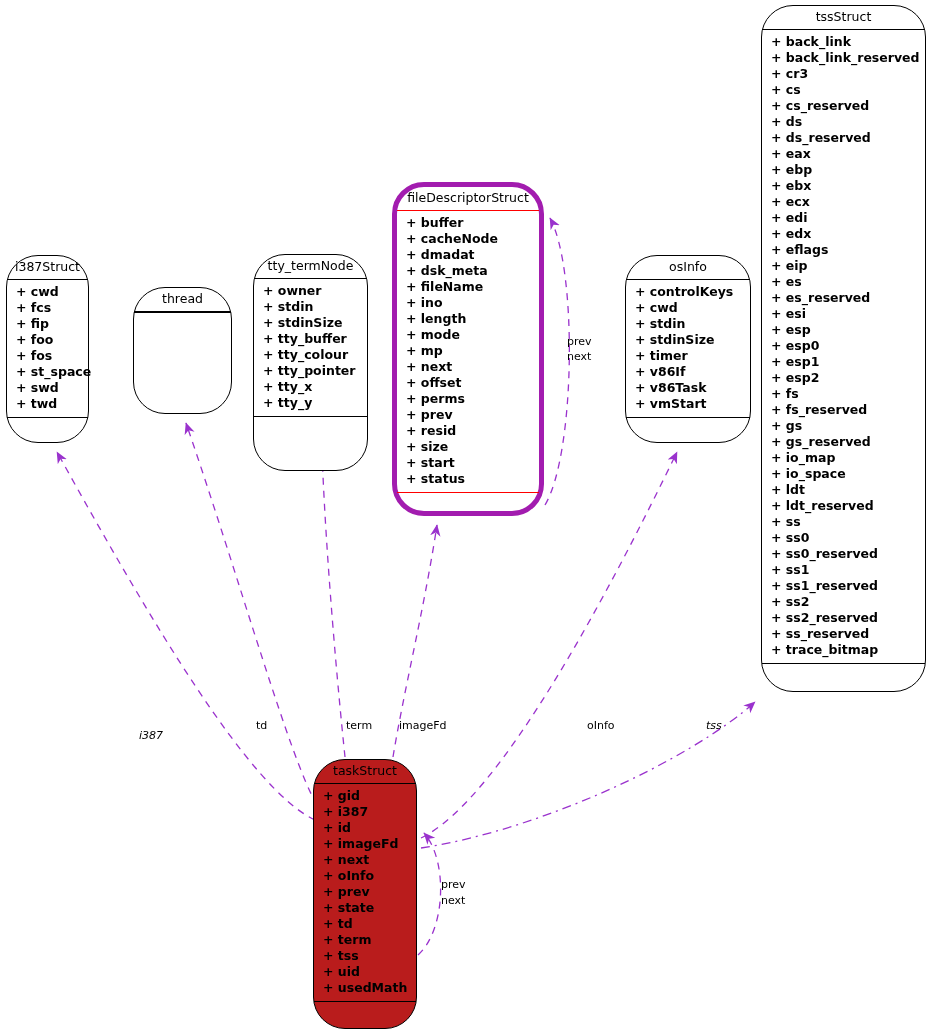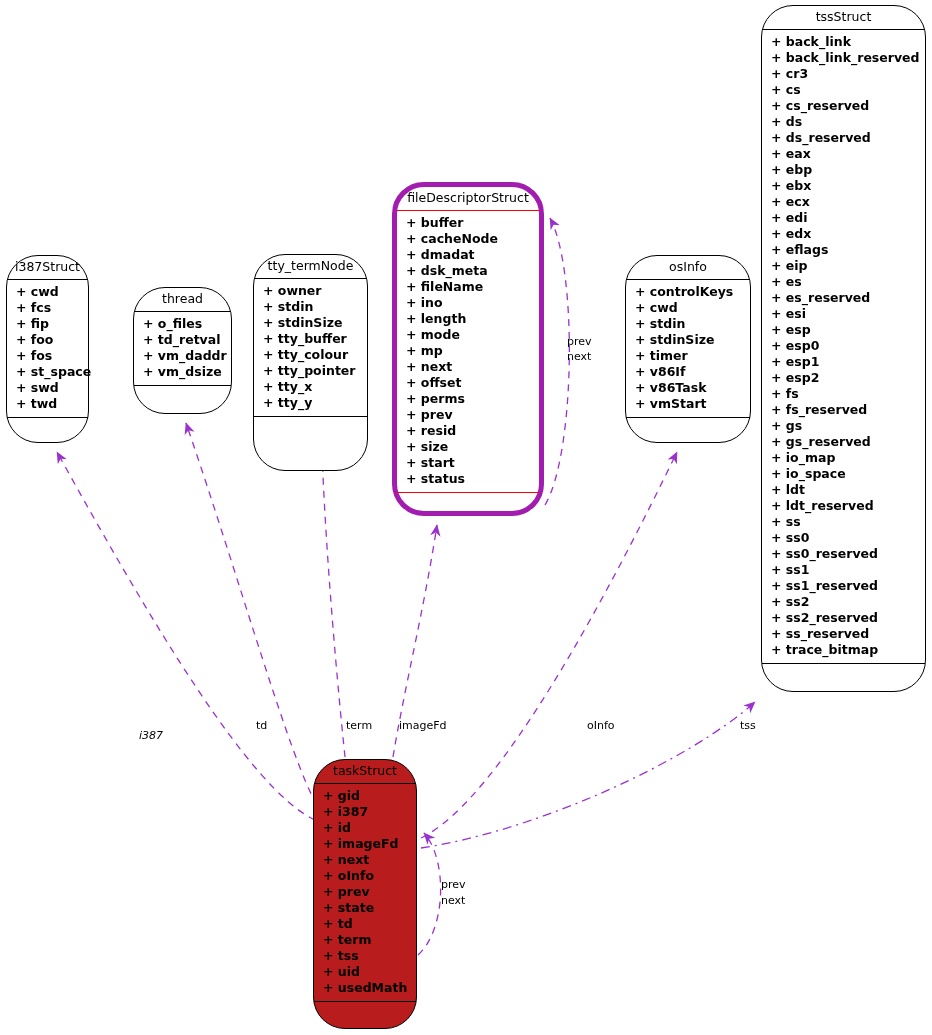--- a/index.html
+++ b/index.html
@@ -80,26 +80,20 @@
       <div class="row">+ swd</div>
       <div class="row">+ twd</div>
     </div>
     <div class="sep"></div>
     <div class="methods"></div>
   </div>
 
   <div class="node black" style="left:133px;top:287px;width:99px;height:127px;">
     <div class="title">thread</div>
     <div class="sep"></div>
-    <div class="attrs">
-      <div class="row">+ o_files</div>
-      <div class="row">+ td_retval</div>
-      <div class="row">+ vm_daddr</div>
-      <div class="row">+ vm_dsize</div>
-    </div>
     <div class="sep"></div>
     <div class="methods"></div>
   </div>
 
   <div class="node black" style="left:253px;top:254px;width:115px;height:217px;">
     <div class="title">tty_termNode</div>
     <div class="sep"></div>
     <div class="attrs">
       <div class="row">+ owner</div>
       <div class="row">+ stdin</div>
@@ -225,21 +219,21 @@
     </div>
     <div class="sep"></div>
     <div class="methods"></div>
   </div>
 
   <div class="edge-label" style="left:139px;top:728px;font-style:italic;">i387</div>
   <div class="edge-label" style="left:256px;top:718px;">td</div>
   <div class="edge-label" style="left:346px;top:718px;">term</div>
   <div class="edge-label" style="left:399px;top:718px;text-align:right;">imageFd</div>
   <div class="edge-label" style="left:587px;top:718px;">oInfo</div>
-  <div class="edge-label" style="left:740px;top:718px;">tss</div>
+  <div class="edge-label" style="left:706px;top:718px;font-style:italic;">tss</div>
 
   <div class="edge-label" style="left:567px;top:334px;">prev</div>
   <div class="edge-label" style="left:567px;top:349px;">next</div>
 
   <div class="edge-label" style="left:441px;top:877px;">prev</div>
   <div class="edge-label" style="left:441px;top:893px;">next</div>
 
 </div>
 
 </body></html>

